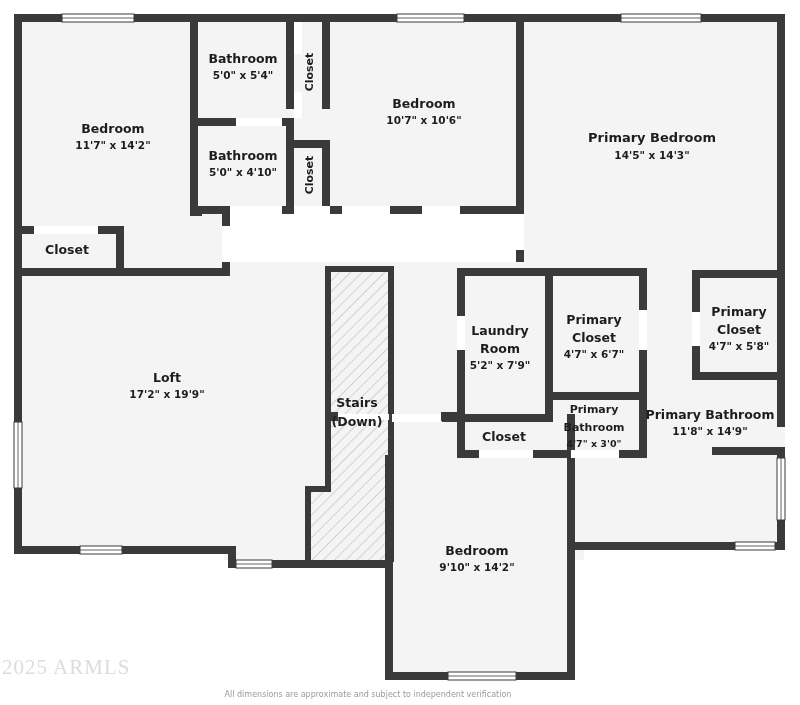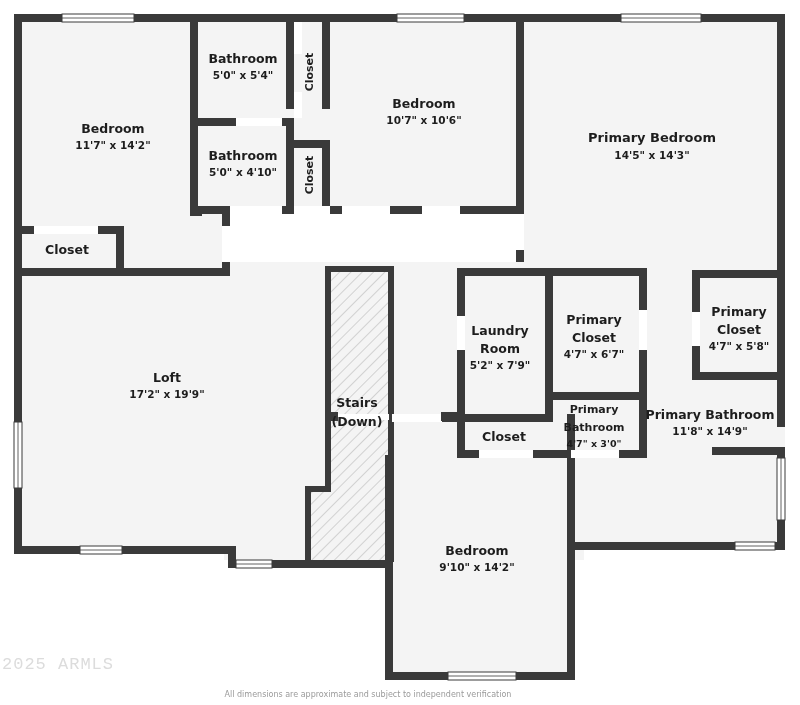--- a/index.html
+++ b/index.html
@@ -21,22 +21,22 @@
   }
   .room-name{font-size:12.5px;}
   .room-dim{font-size:10.5px;}
   .room-name.small{font-size:11px;}
   .room-dim.small{font-size:9.5px;}
   .room-name.big{font-size:13px;}
 
   .watermark{
     position:absolute;
     left:2px;top:655px;
-    font-family:Liberation Mono, monospace;
-    font-size:17px;
+    font-family:Liberation Serif, serif;
+    font-size:21px;
     letter-spacing:1px;
     color:#dcdcdc;
     white-space:nowrap;
     user-select:none;
   }
   .footer-note{
     position:absolute;
     left:0;top:690px;width:736px;
     text-align:center;
     font-family:"DejaVu Sans","Liberation Sans",sans-serif;

